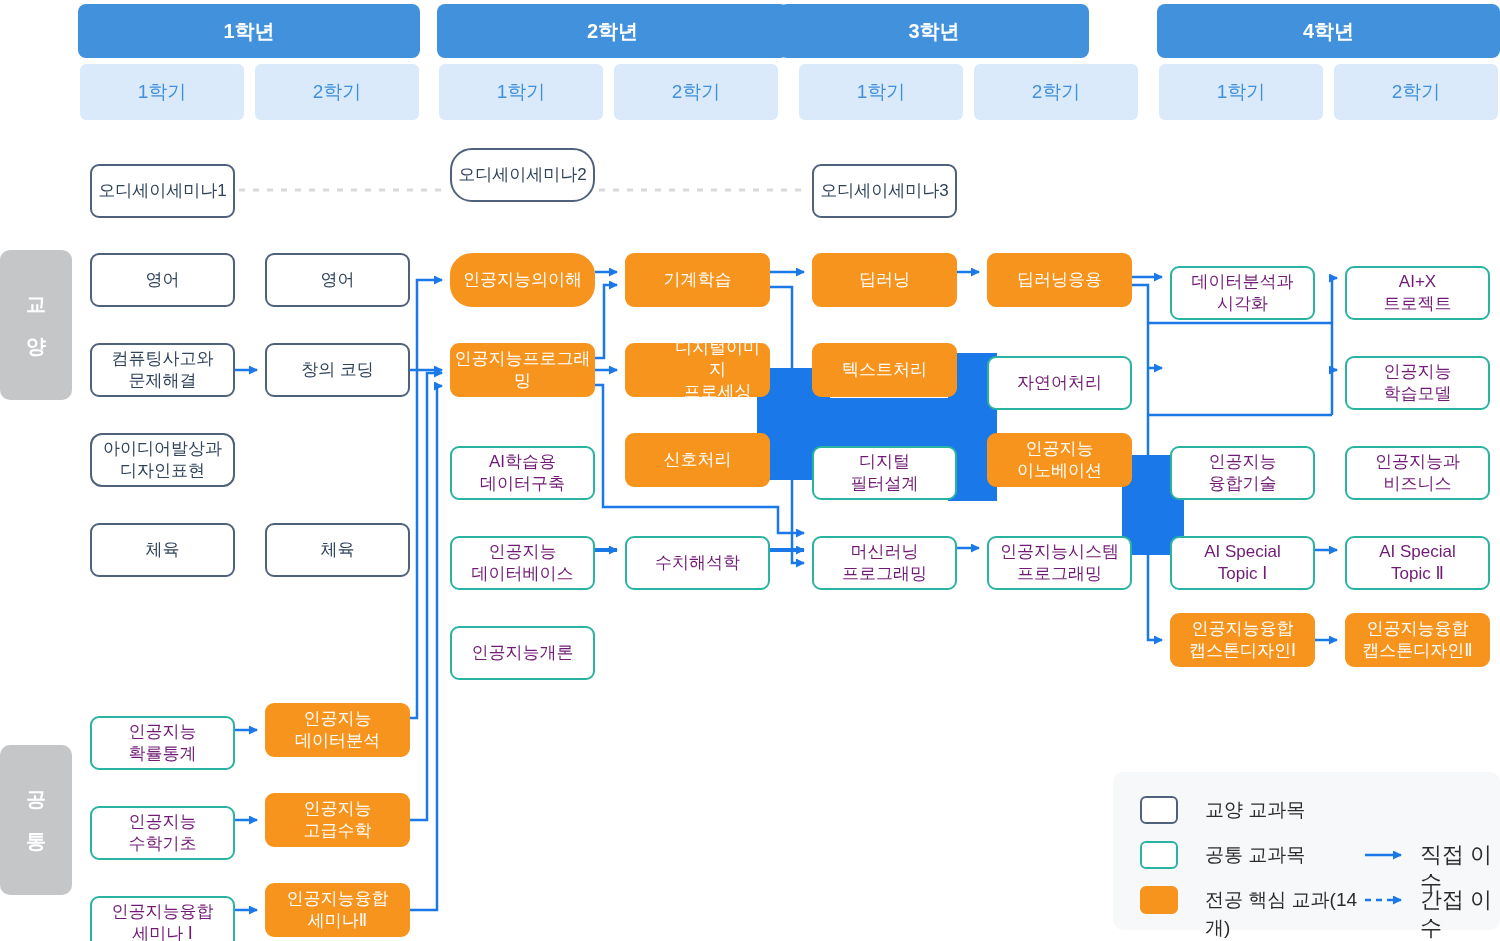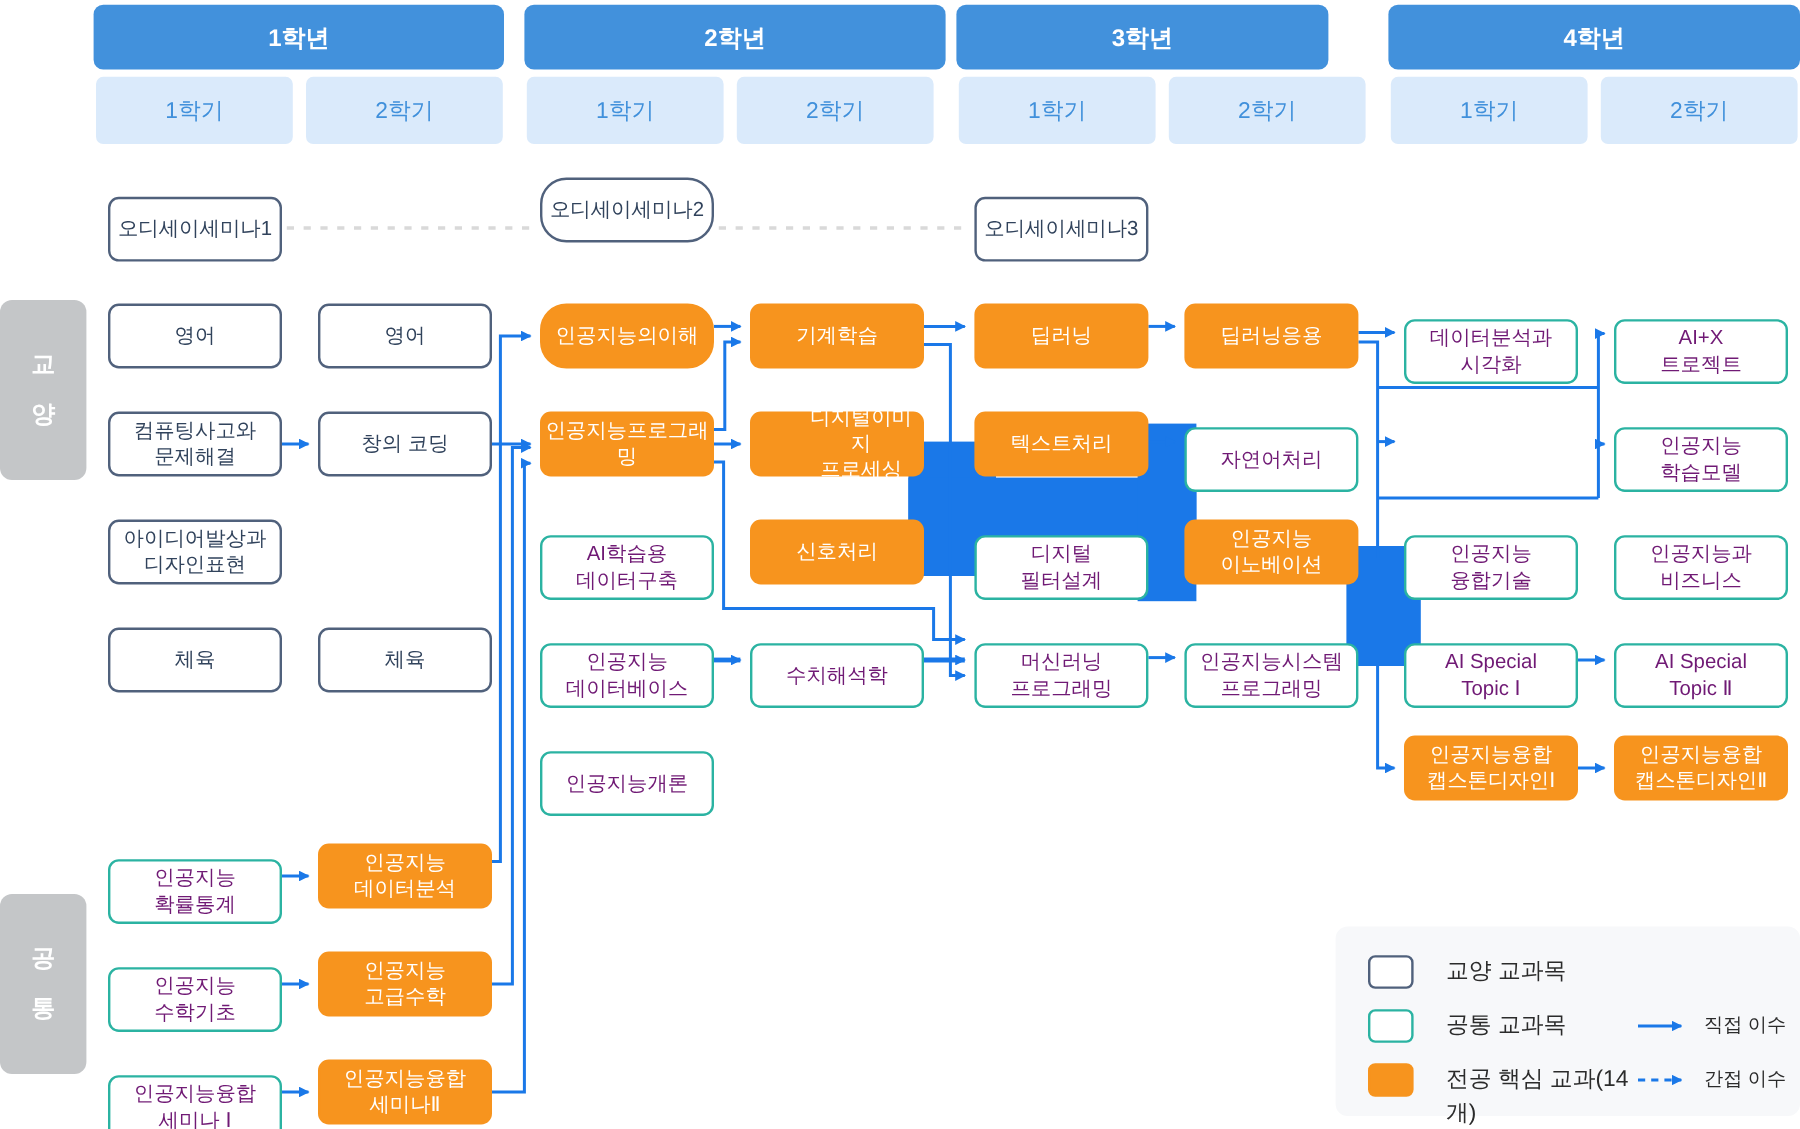--- a/index.html
+++ b/index.html
@@ -21,21 +21,21 @@
   
   .side{position:absolute;left:0;width:72px;background:#C4C6C8;border-radius:10px;color:#fff;
         font-size:20px;font-weight:bold;display:flex;align-items:center;justify-content:center;
         text-align:center;white-space:pre-line;line-height:2.1;z-index:2;}
   
   .legend{position:absolute;left:1113px;top:772px;width:387px;height:158px;background:#F7F8FA;
           border-radius:10px;z-index:3;}
   .lg-sw{position:absolute;left:27px;width:38px;height:28px;border-radius:6px;background:#fff;box-sizing:border-box;}
   .lg-label{position:absolute;left:92px;width:170px;font-size:19px;color:#2b2b2b;line-height:28px;}
   .lg-arrow{position:absolute;left:250px;width:50px;height:28px;}
-  .lg-alabel{position:absolute;left:307px;width:80px;font-size:16px;color:#2b2b2b;line-height:28px;}
+  .lg-alabel{position:absolute;left:307px;width:80px;font-size:22px;color:#2b2b2b;line-height:28px;}
 </style>
 </head>
 <body>
 
 <div id="stage">
 
   <svg class="layer" width="1500" height="941">
     <defs>
       <marker id="ah" markerUnits="userSpaceOnUse" markerWidth="9" markerHeight="9" refX="8" refY="4.5" orient="auto">
         <path d="M0,0 L9,4.5 L0,9 Z" fill="#1A78E8"></path>
@@ -82,21 +82,21 @@
       <path d="M1313,550 H1337" marker-end="url(#ah)"></path>
       <path d="M1315,640 H1337" marker-end="url(#ah)"></path>
       <path d="M235,730 H257" marker-end="url(#ah)"></path>
       <path d="M235,820 H257" marker-end="url(#ah)"></path>
       <path d="M235,910 H257" marker-end="url(#ah)"></path>
     </g>
   </svg>
 
   <div class="yearbar" style="left:78px;width:342px;">1학년</div>
   <div class="yearbar" style="left:437px;width:351px;">2학년</div>
-  <div class="yearbar" style="left:797px;width:310px;">3학년</div>
+  <div class="yearbar" style="left:779px;width:310px;">3학년</div>
   <div class="yearbar" style="left:1157px;width:343px;">4학년</div>
 
   <div class="sembar" style="left:80px;width:164px;">1학기</div>
   <div class="sembar" style="left:255px;width:164px;">2학기</div>
   <div class="sembar" style="left:439px;width:164px;">1학기</div>
   <div class="sembar" style="left:614px;width:164px;">2학기</div>
   <div class="sembar" style="left:799px;width:164px;">1학기</div>
   <div class="sembar" style="left:974px;width:164px;">2학기</div>
   <div class="sembar" style="left:1159px;width:164px;">1학기</div>
   <div class="sembar" style="left:1334px;width:164px;">2학기</div>
@@ -107,21 +107,21 @@
 통</div>
 
   <div class="box navy" style="left:90px;top:164px;">오디세이세미나1</div>
   <div class="box navy" style="left:450px;top:148px;border-radius:22px;">오디세이세미나2</div>
   <div class="box navy" style="left:812px;top:164px;">오디세이세미나3</div>
   <div class="box navy" style="left:90px;top:253px;">영어</div>
   <div class="box navy" style="left:265px;top:253px;">영어</div>
   <div class="box navy" style="left:90px;top:343px;">컴퓨팅사고와
 문제해결</div>
   <div class="box navy" style="left:265px;top:343px;">창의 코딩</div>
-  <div class="box navy" style="left:90px;top:433px;">아이디어발상과
+  <div class="box navy" style="left:90px;top:433px;border-radius:12px;">아이디어발상과
 디자인표현</div>
   <div class="box navy" style="left:90px;top:523px;">체육</div>
   <div class="box navy" style="left:265px;top:523px;">체육</div>
 
   <div class="box core" style="left:450px;top:253px;border-radius:22px;">인공지능의이해</div>
   <div class="box core" style="left:625px;top:253px;">기계학습</div>
   <div class="box core" style="left:812px;top:253px;">딥러닝</div>
   <div class="box core" style="left:987px;top:253px;">딥러닝응용</div>
   <div class="box core" style="left:450px;top:343px;">인공지능프로그래밍</div>
   <div class="box core" style="left:625px;top:343px;padding-left:40px;">디지털이미지

